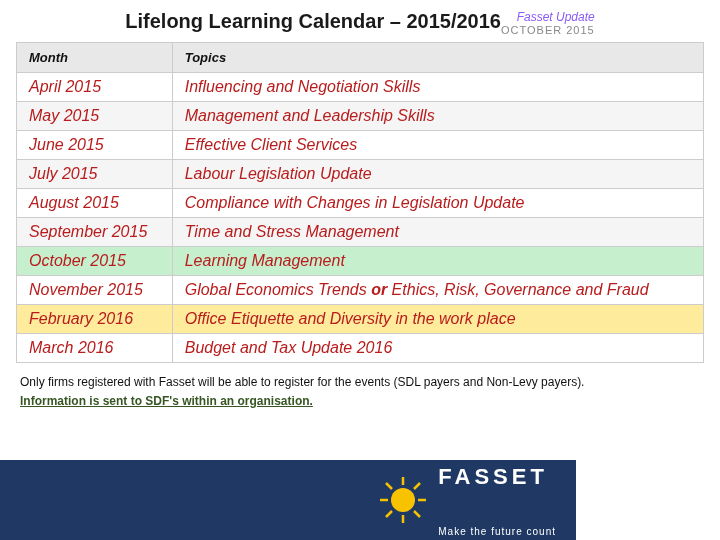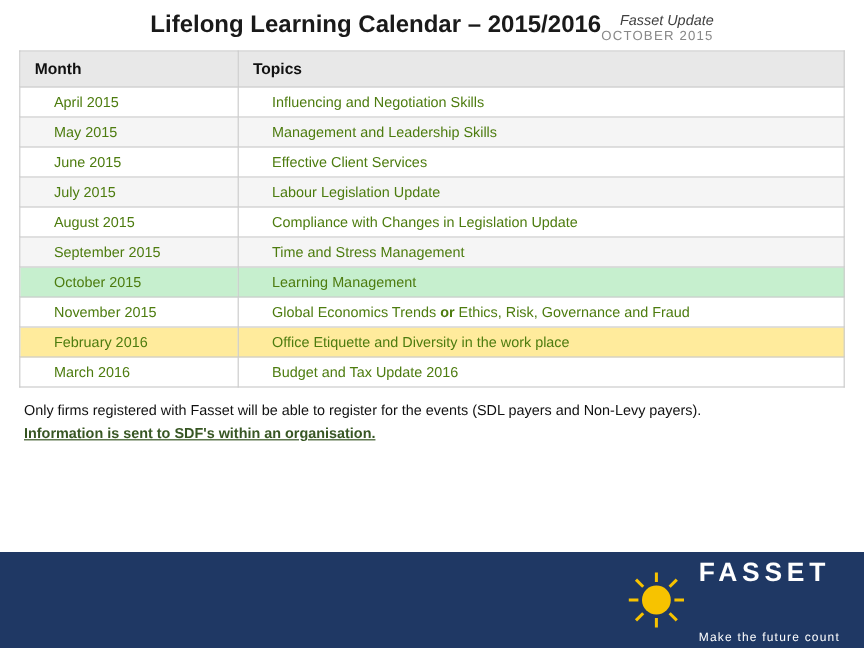--- a/index.html
+++ b/index.html
@@ -25,33 +25,34 @@
       font-weight: bold;
       color: #1a1a1a;
     }
 
     .fasset-update {
       text-align: right;
     }
 
     .fasset-update-label {
       font-size: 12px;
-      color: #404040;
+      color: #8b5cf6;
       font-style: italic;
     }
 
     .fasset-update-date {
       font-size: 11px;
       color: #888;
       letter-spacing: 1px;
       text-transform: uppercase;
     }
 
     .table-container {
       padding: 0 16px;
+      font-style: italic;
     }
 
     table {
       width: 100%;
       border-collapse: collapse;
       border: 1px solid #ccc;
     }
 
     thead tr {
       background: #e8e8e8;
@@ -76,24 +77,24 @@
 
     tbody tr.highlight-green {
       background: #c6efce;
     }
 
     tbody tr.highlight-yellow {
       background: #ffeb9c;
     }
 
     tbody td {
-      padding: 5px 28px;
+      padding: 5px 12px;
       border: 1px solid #ccc;
-      font-size: 12px;
-      color: #4d7c0f;
+      font-size: 16px;
+      color: #b91c1c;
     }
 
     .footer-section {
       padding: 10px 20px 6px 20px;
       font-size: 12px;
       color: #111;
       line-height: 1.6;
     }
 
     .footer-section .italic-green {
@@ -103,21 +104,21 @@
     }
 
     .footer-section .bold-center {
       font-weight: bold;
     }
 
     .bottom-banner {
       position: absolute;
       bottom: 0;
       left: 0;
-      width: 720px;
+      width: 576px;
       height: 80px;
       background: #1f3864;
       display: flex;
       align-items: center;
       justify-content: flex-end;
       padding-right: 20px;
     }
 
     .fasset-logo {
       display: flex;

